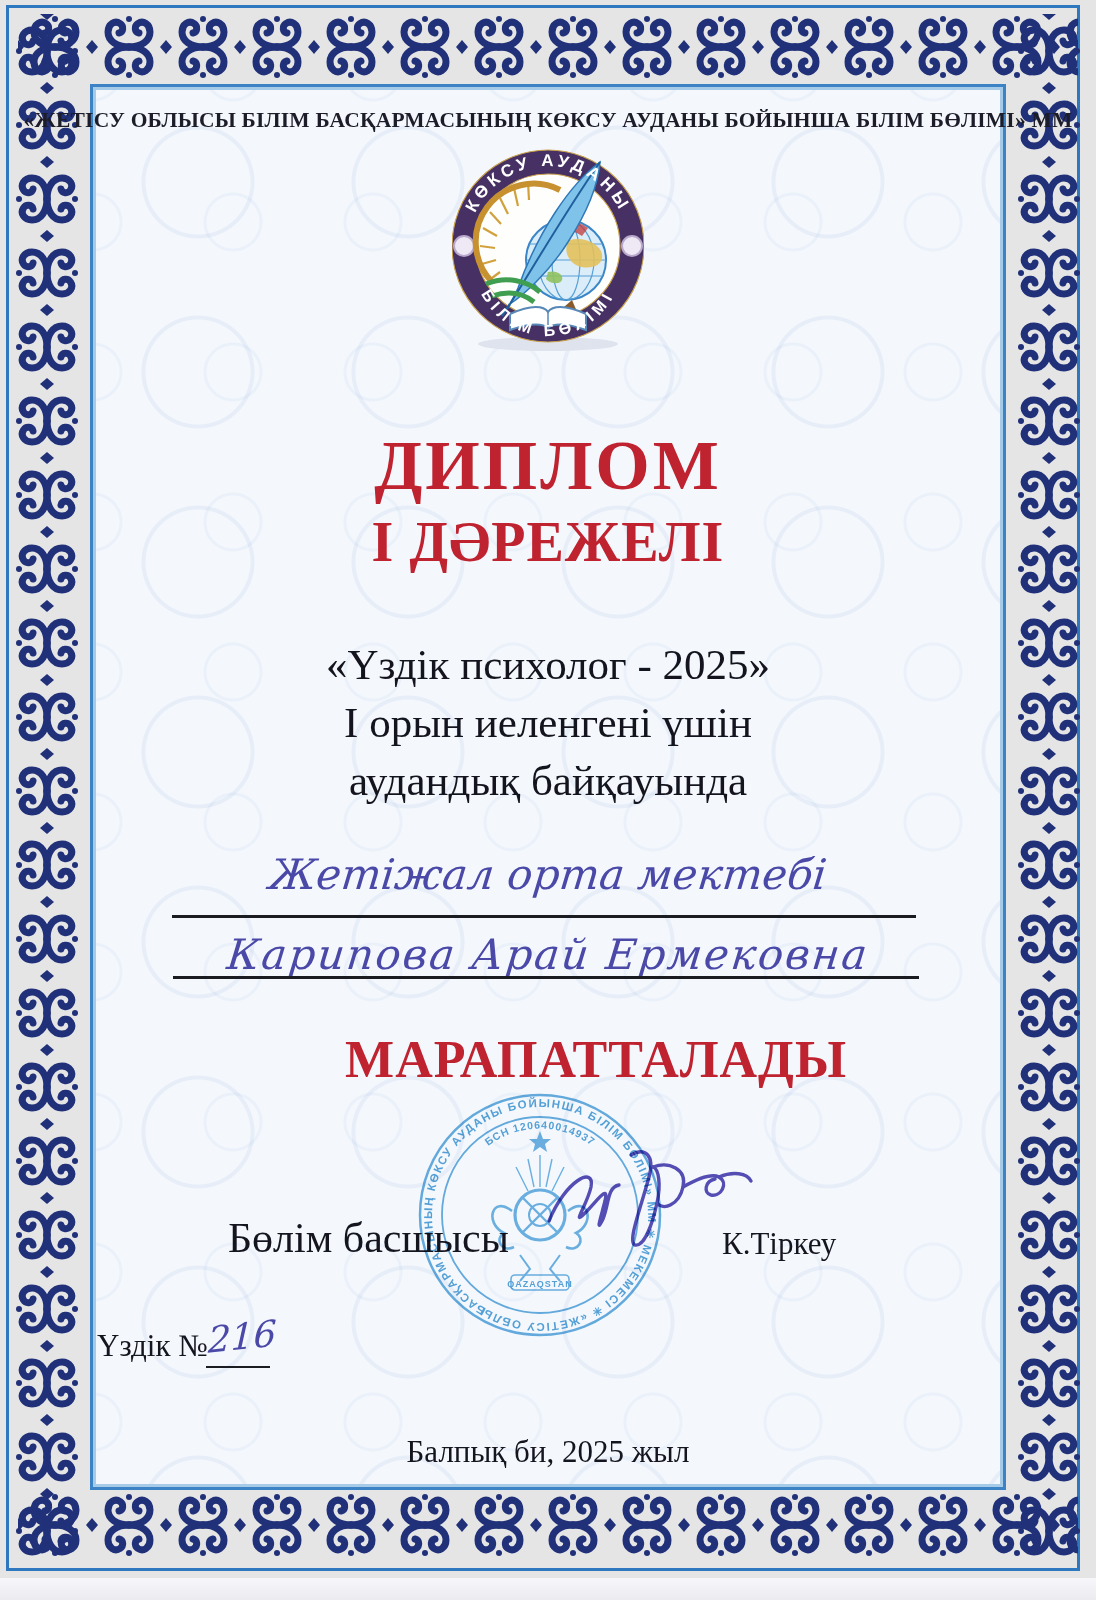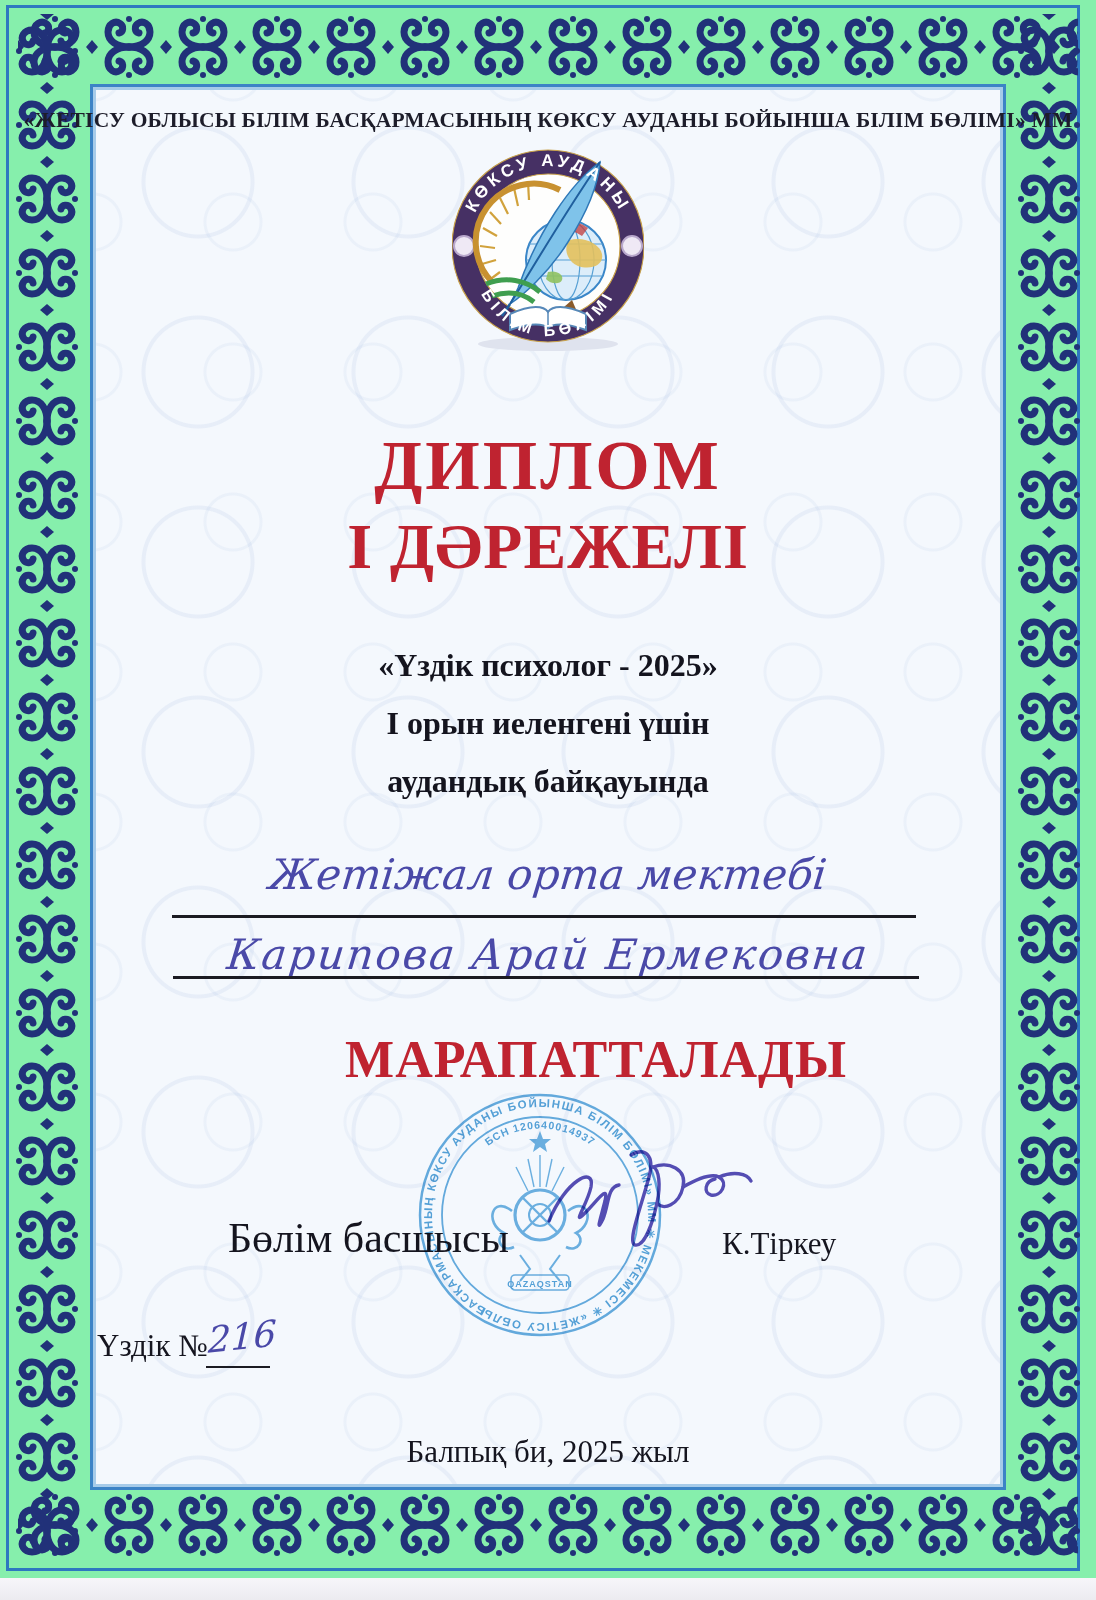--- a/index.html
+++ b/index.html
@@ -1,16 +1,16 @@
 <!DOCTYPE html>
 <html><head>
 <meta charset="utf-8">
 <style>
   html,body{margin:0;padding:0;background:#ffffff;}
-  .page{position:relative;width:1096px;height:1600px;background:#86efac;overflow:hidden;
+  .page{position:relative;width:1096px;height:1600px;background:#e5e5e5;overflow:hidden;
         font-family:"Liberation Serif",serif;}
   
   .scan-strip{position:absolute;left:0;top:1578px;width:1096px;height:22px;
               background:linear-gradient(#f7f6fa,#ecebf0);}
   
   .outer-line{position:absolute;left:6px;top:5px;width:1068px;height:1560px;
               border:3px solid #2e78c0;}
   
   .orn{position:absolute;display:block;}
   .orn-top{left:18px;top:14px;width:1060px;height:66px;}
@@ -23,22 +23,22 @@
                box-shadow:inset 0 0 0 3px #a6cbe9;
                background-color:#f4f8fd;
                background-image:
                  radial-gradient(circle, rgba(150,175,220,0) 52px, rgba(150,175,220,.14) 53px 56px, rgba(150,175,220,0) 57px),
                  radial-gradient(circle, rgba(150,175,220,0) 26px, rgba(150,175,220,.10) 27px 29px, rgba(150,175,220,0) 30px);
                background-size:210px 190px,140px 150px;
                background-position:0 0,70px 60px;}
   .abs{position:absolute;left:0;width:1096px;text-align:center;}
   .header-line{top:108px;font-size:21.5px;font-weight:bold;color:#1d1d2a;letter-spacing:.2px;}
   .title{top:426px;font-size:70px;font-weight:bold;color:#bf2330;letter-spacing:3px;}
-  .degree{top:510px;font-size:64px;font-weight:bold;color:#bf2330;letter-spacing:1px;}
-  .subtitle{top:636px;font-size:32px;line-height:58px;font-weight:bold;color:#14141e;}
+  .degree{top:510px;font-size:56px;font-weight:bold;color:#bf2330;letter-spacing:1px;}
+  .subtitle{top:636px;font-size:43px;line-height:58px;font-weight:normal;color:#14141e;}
   .handwrite{font-family:"DejaVu Serif",serif;font-style:italic;color:#4a49a8;
              transform:skewX(-6deg);}
   .hw1{top:850px;font-size:42px;}
   .hw2{top:930px;font-size:42px;letter-spacing:2px;}
   .rule{position:absolute;height:3px;background:#1b1b22;}
   .rule1{left:172px;top:915px;width:744px;}
   .rule2{left:173px;top:976px;width:746px;}
   .award{top:1030px;font-size:52px;font-weight:bold;color:#bf2330;letter-spacing:1px;padding-left:48px;}
   .signer-role{position:absolute;left:228px;top:1214px;font-size:42px;color:#15151f;}
   .signer-name{position:absolute;left:722px;top:1226px;font-size:31px;color:#15151f;}

